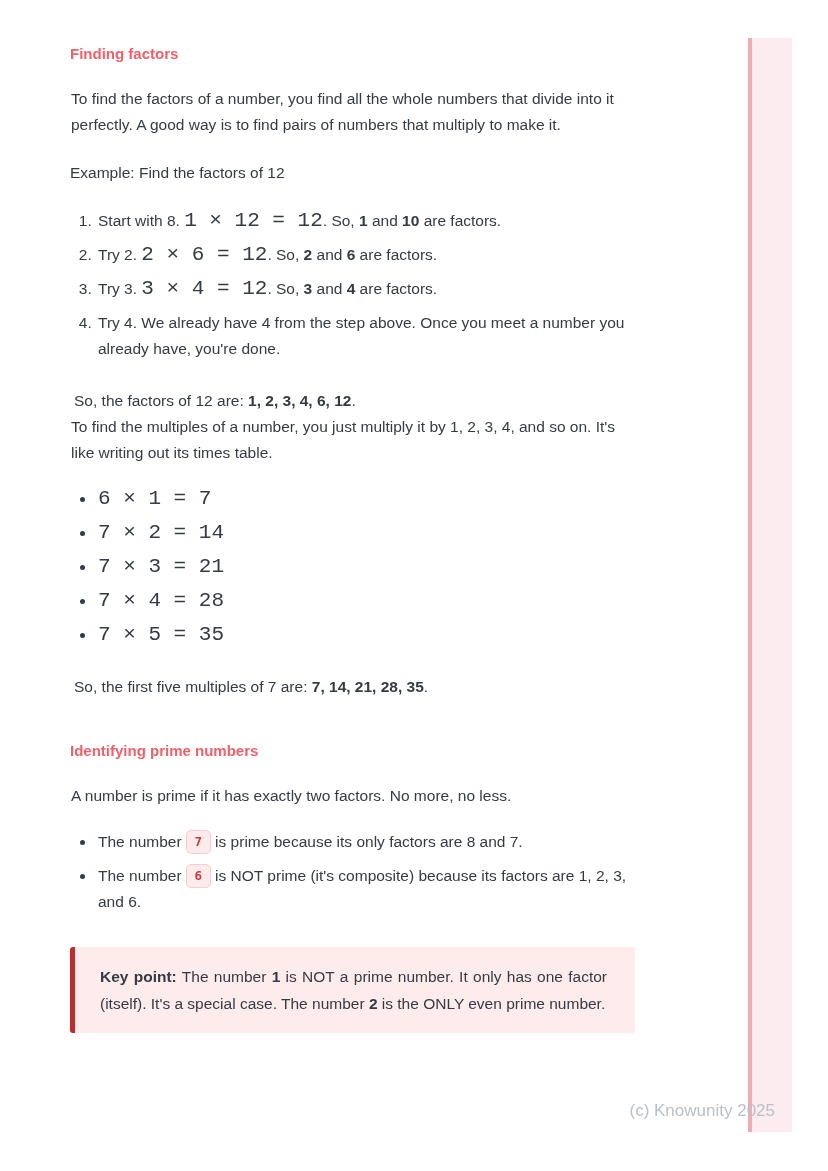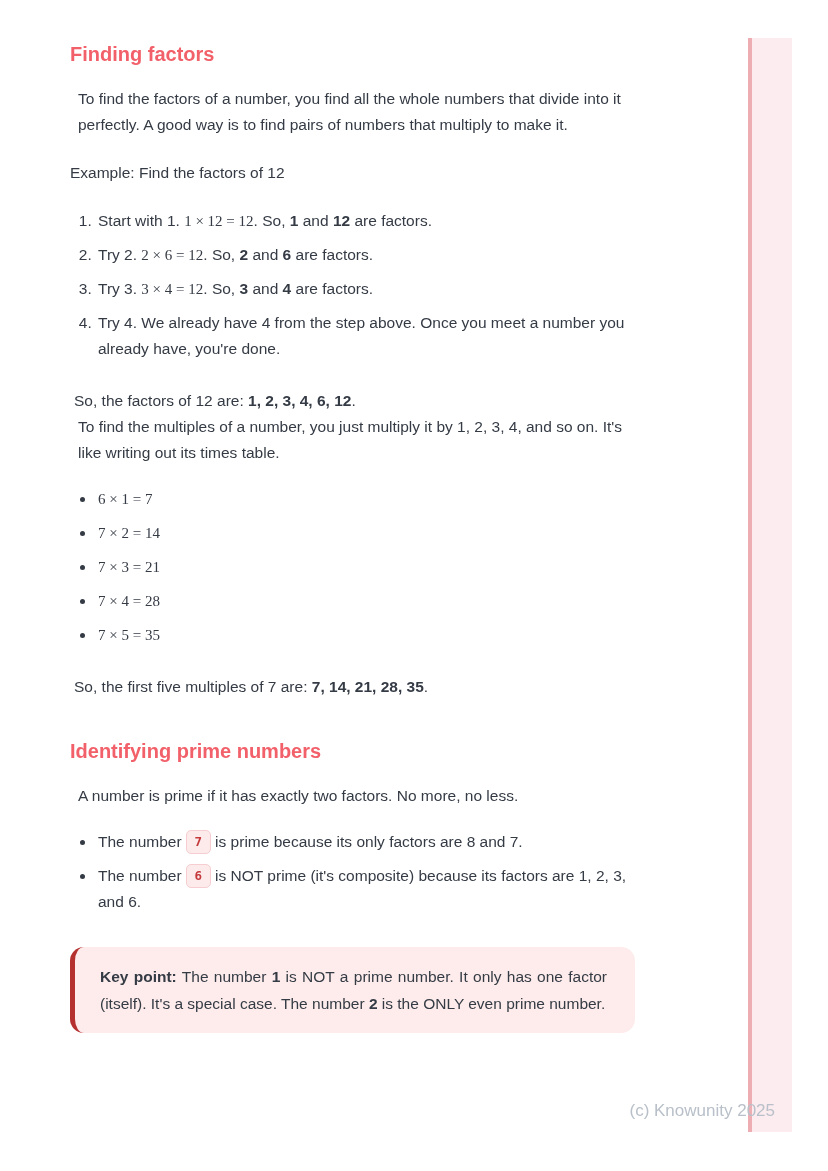--- a/index.html
+++ b/index.html
@@ -38,65 +38,65 @@
     position: absolute;
     left: 70px;
     top: 0;
     width: 565px;
     padding-top: 3px;
     z-index: 2;
     font-size: 15.5px;
     line-height: 26px;
   }
   h2.section-title {
-    font-size: 20px;
+    font-size: 15px;
     line-height: 24px;
     font-weight: 700;
     color: var(--heading, #f2606a);
     margin: 39px 0 20px 0;
   }
-  p.intro { margin: 0 0 20px 8px; }
+  p.intro { margin: 0 0 20px 1px; }
   p.example {
     font-weight: 400;
     margin: 22px 0 22px 0;
   }
   ol.steps, ul.bullets {
     margin: 0 0 26px 0;
     padding-left: 26px;
   }
   ol.steps li, ul.bullets li {
     margin-bottom: 8px;
     padding-left: 2px;
   }
   ol.steps li:last-child, ul.bullets li:last-child { margin-bottom: 0; }
   p.closing { margin: 26px 0 0 4px; }
   .b { font-weight: 700; }
   .math {
-    font-family: Liberation Serif, serif;
-    font-size: 15px;
+    font-family: Liberation Mono, monospace;
+    font-size: 21px;
   }
   .code {
     display: inline-block;
     font-family: "DejaVu Sans Mono", "Liberation Mono", monospace;
     font-size: 12.5px;
     font-weight: 700;
     line-height: 16px;
     color: var(--code_text, #c43a3d);
     background: var(--code_bg, #fdeaea);
     border: 1px solid var(--code_border, #f6ced1);
     border-radius: 5px;
     padding: 3px 8px;
     margin: 0 4px;
     vertical-align: 1px;
   }
   .callout {
     margin-top: 32px;
     background: var(--callout_bg, #fdeceb);
     border-left: 5px solid var(--callout_border, #b5312f);
-    border-radius: 14px;
+    border-radius: 3px;
     padding: 16px 28px 16px 25px;
   }
   .callout p {
     text-align: justify;
     line-height: 27px;
   }
   .footer {
     position: absolute;
     top: 1101px;
     right: 53px;
@@ -110,21 +110,21 @@
 
 <div class="stripe"></div>
 
 <div class="content">
 
   <section>
     <h2 class="section-title">Finding factors</h2>
     <p class="intro">To find the factors of a number, you find all the whole numbers that divide into it perfectly. A good way is to find pairs of numbers that multiply to make it.</p>
     <p class="example">Example: Find the factors of 12</p>
     <ol class="steps">
-      <li><span>Start with 1. </span><span class="math">1 × 12 = 12</span><span>. So, </span><span class="b">1</span><span> and </span><span class="b">12</span><span> are factors.</span></li>
+      <li><span>Start with 8. </span><span class="math">1 × 12 = 12</span><span>. So, </span><span class="b">1</span><span> and </span><span class="b">10</span><span> are factors.</span></li>
       <li><span>Try 2. </span><span class="math">2 × 6 = 12</span><span>. So, </span><span class="b">2</span><span> and </span><span class="b">6</span><span> are factors.</span></li>
       <li><span>Try 3. </span><span class="math">3 × 4 = 12</span><span>. So, </span><span class="b">3</span><span> and </span><span class="b">4</span><span> are factors.</span></li>
       <li><span>Try 4. We already have 4 from the step above. Once you meet a number you already have, you're done.</span></li>
     </ol>
     <p class="closing"><span>So, the factors of 12 are: </span><span class="b">1, 2, 3, 4, 6, 12</span><span>.</span></p>
   </section>
 
   <section>
     <p class="intro">To find the multiples of a number, you just multiply it by 1, 2, 3, 4, and so on. It's like writing out its times table.</p>
     <ul class="bullets">

